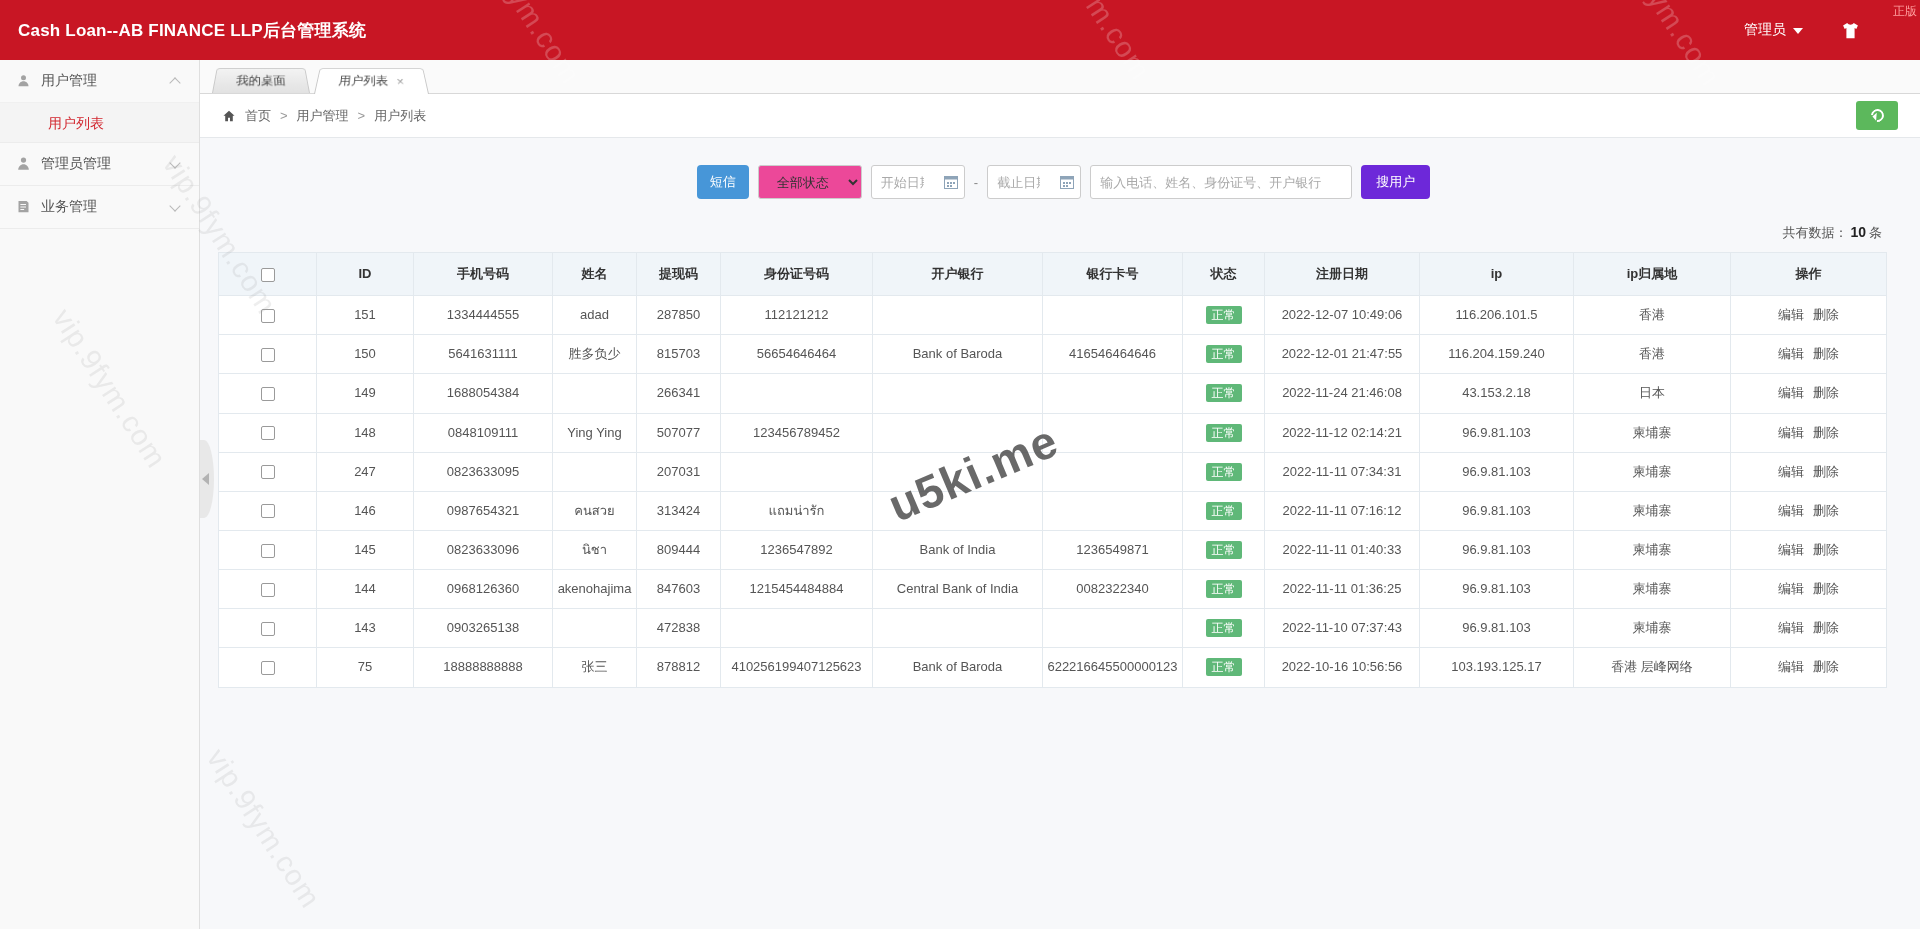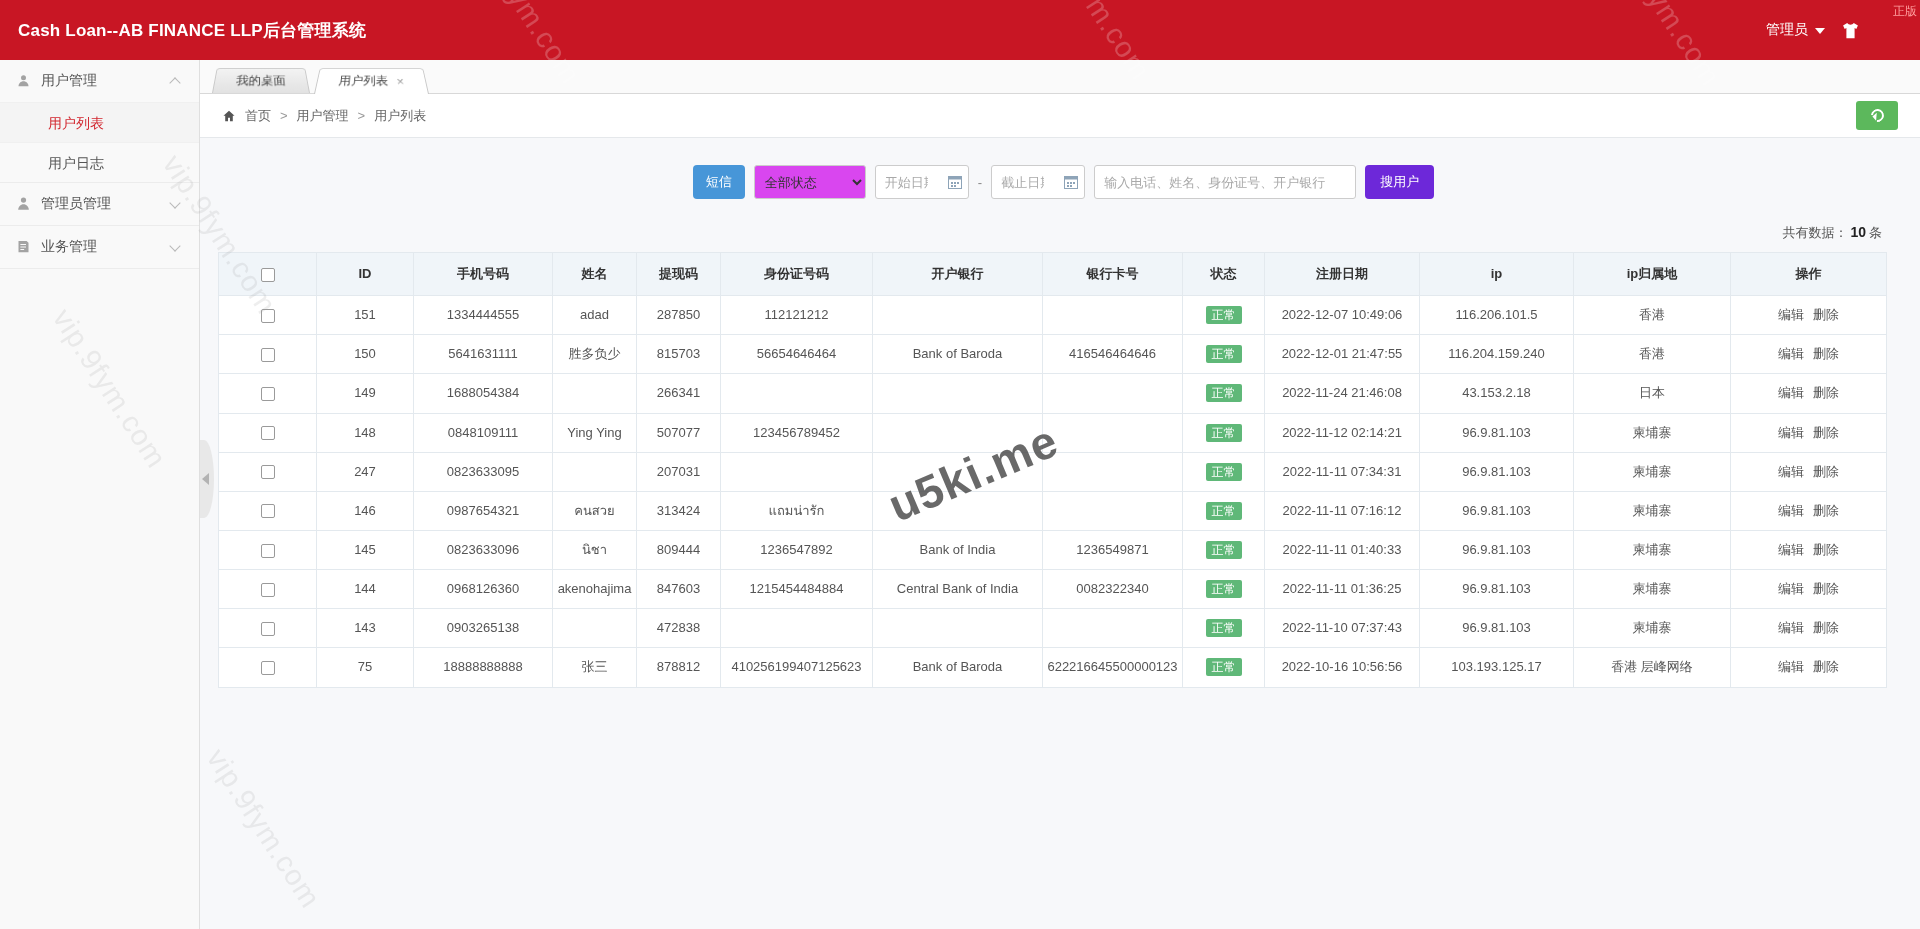--- a/index.html
+++ b/index.html
@@ -7,21 +7,21 @@
   body {
     font-family:"Liberation Sans","DejaVu Sans",sans-serif;
     background:#fff; position:relative; overflow:hidden; color:#555;
   }
   
   .header {
     height:60px; background:#c81624; color:#fff;
     display:flex; align-items:center; padding:0 18px; position:relative; z-index:5;
   }
   .header .title { font-size:17px; font-weight:bold; letter-spacing:.2px; }
-  .header .right { margin-left:auto; display:flex; align-items:center; gap:16px; padding-right:42px; }
+  .header .right { margin-left:auto; display:flex; align-items:center; gap:38px; padding-right:42px; }
   .admin-drop { display:flex; align-items:center; gap:7px; font-size:14px; cursor:pointer; }
   .caret-down { width:0; height:0; border-left:5px solid transparent; border-right:5px solid transparent; border-top:6px solid #fff; margin-top:2px; }
   .shirt-btn { display:flex; align-items:center; cursor:pointer; }
   .license-tag { position:absolute; top:3px; right:3px; font-size:12px; color:#ff9d9d; z-index:90; }
 
   
   .layout { display:flex; height:885px; }
   .sidebar { width:200px; background:#f9f9f9; border-right:1px solid #dfdfdf; flex:0 0 200px; }
   .menu-group { border-bottom:1px solid #ececec; }
   .group-header { display:flex; align-items:center; height:42px; padding:0 16px; font-size:14px; color:#555; cursor:pointer; }
@@ -54,22 +54,22 @@
   .refresh-glyph:after { content:""; position:absolute; left:-4px; top:-2px; border:4px solid transparent; border-right-color:#fff; transform:rotate(45deg); }
 
   
   .content { flex:1; position:relative; padding-top:26px; background:#f7f8fa; }
 
   .filter-row { display:flex; justify-content:center; align-items:center; gap:9px; height:36px; }
   .btn { border:none; border-radius:4px; height:34px; color:#fff; font-size:13px; padding:0 13px; cursor:pointer; font-family:inherit; }
   .btn-blue  { background:#4796d8;margin-left:7px; }
   .btn-green { background:#6d28d9; padding:0 15px; }
   .sel {
-    height:34px; border:1px solid #ccc; border-radius:3px; background:#d946ef;
-    font-size:13px; color:#333; padding:0 6px; width:112px; font-family:inherit;
+    height:34px; border:1px solid #ccc; border-radius:3px; background:#ec4899;
+    font-size:13px; color:#333; padding:0 14px; width:104px; font-family:inherit;
   }
   .date-wrap { position:relative; }
   .inp {
     height:34px; border:1px solid #ccc; border-radius:3px; background:#fff;
     font-size:13px; color:#333; padding:0 9px; font-family:inherit;
   }
   .inp::placeholder { color:#a9a9a9; }
   .inp.date { width:94px; padding-right:40px; }
   .inp.search { width:262px; }
   .cal-icon { position:absolute; right:7px; top:10px; pointer-events:none; }
@@ -133,21 +133,20 @@
               <svg width="15" height="15" viewBox="0 0 24 24" fill="#a3a3a3">
                 <circle cx="12" cy="7.5" r="4"></circle>
                 <path d="M4 21c0-4.4 3.6-8 8-8s8 3.6 8 8z"></path>
               </svg>
             </span>
             <span class="g-label">用户管理</span>
             <span class="chev up"></span>
           </div>
           <div class="submenu">
             <div class="sub-item active">用户列表</div>
-            <div class="sub-item">用户日志</div>
           </div>
         </div>
         <div class="menu-group">
           <div class="group-header">
             <span class="g-icon">
               <svg width="15" height="15" viewBox="0 0 24 24" fill="#a3a3a3">
                 <circle cx="12" cy="6.5" r="4.2"></circle>
                 <path d="M3.5 22c0-4.7 3.8-9 8.5-9s8.5 4.3 8.5 9z"></path>
               </svg>
             </span>

